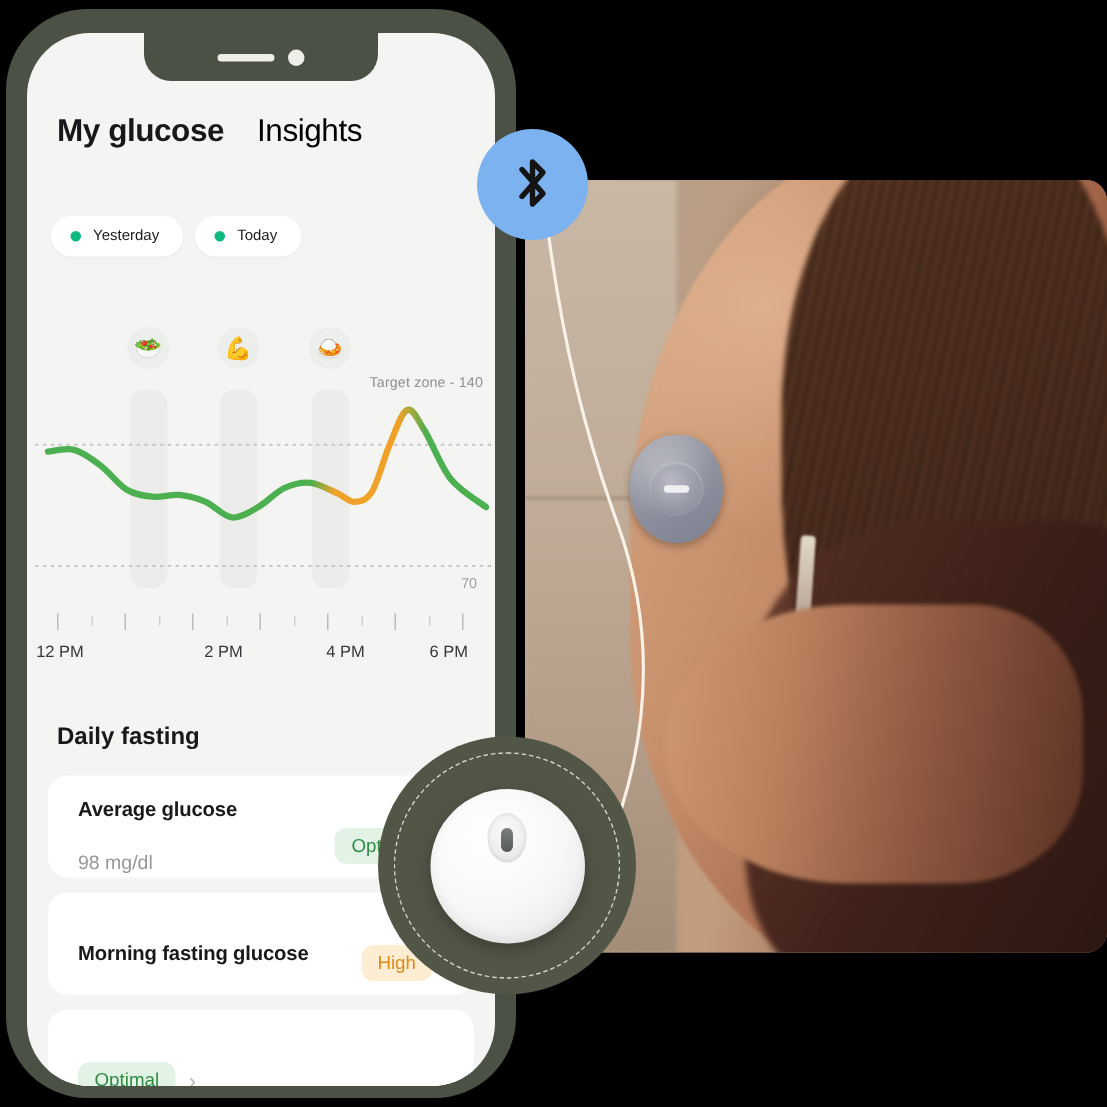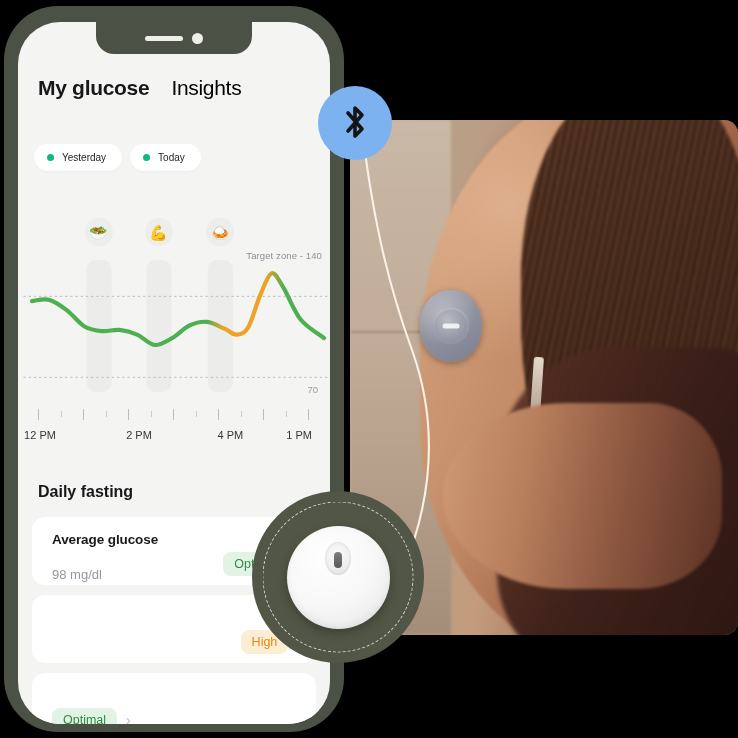--- a/index.html
+++ b/index.html
@@ -415,41 +415,42 @@
               <div class="tick minor" style="left: 132.5px;"></div>
               <div class="tick major" style="left: 155px;"></div>
               <div class="tick minor" style="left: 177.5px;"></div>
               <div class="tick major" style="left: 200px;"></div>
               <div class="tick minor" style="left: 222.5px;"></div>
               <div class="tick major" style="left: 245px;"></div>
               <div class="tick minor" style="left: 267.5px;"></div>
               <div class="tick major" style="left: 290px;"></div>
             </div>
             <div class="xlabel" style="left: 22px;">12 PM</div>
-            <div class="xlabel" style="left: 121px;">2 PM</div>
+            <div class="xlabel" style="left: 131px;">2 PM</div>
             <div class="xlabel" style="left: 212.35px;">4 PM</div>
-            <div class="xlabel" style="left: 281.2px;">1 PM</div>
+            <div class="xlabel" style="left: 281.2px;">6 PM</div>
           </div>
       </div>
 
       <div class="daily-title">Daily fasting</div>
 
       <div class="cards" id="value-cards">
           <div class="card">
             <div class="txt">
               <div class="name">Average glucose</div>
               <div class="val">98 mg/dl</div>
             </div>
             <div class="right">
               <span class="badge optimal">Optimal</span>
               <span class="chev" style="visibility: hidden;">›</span>
             </div>
           </div>
           <div class="card">
             <div class="txt">
+              <div class="name">Morning fasting glucose</div>
             </div>
             <div class="right">
               <span class="badge high">High</span>
               <span class="chev" style="visibility: hidden;">›</span>
             </div>
           </div>
           <div class="card">
             <div class="right">
               <span class="badge optimal">Optimal</span>
               <span class="chev">›</span>

